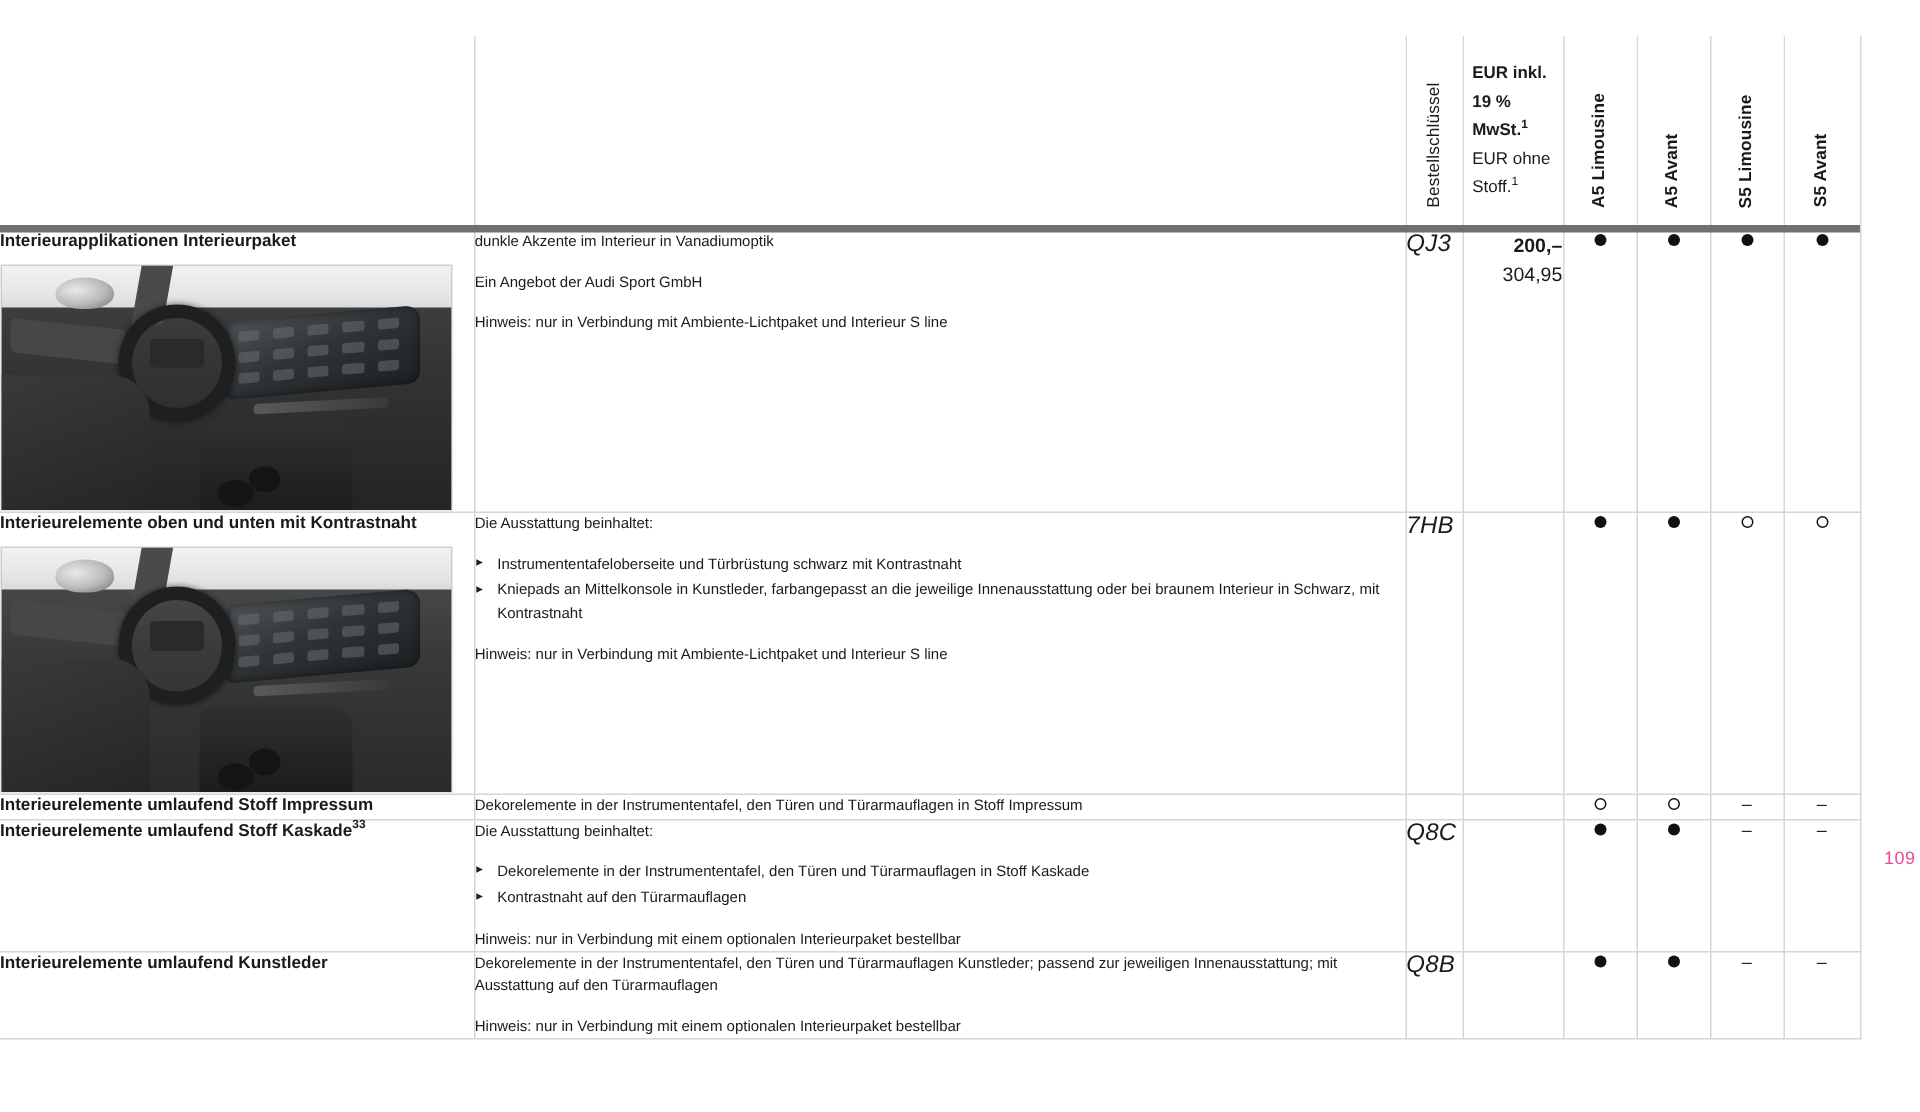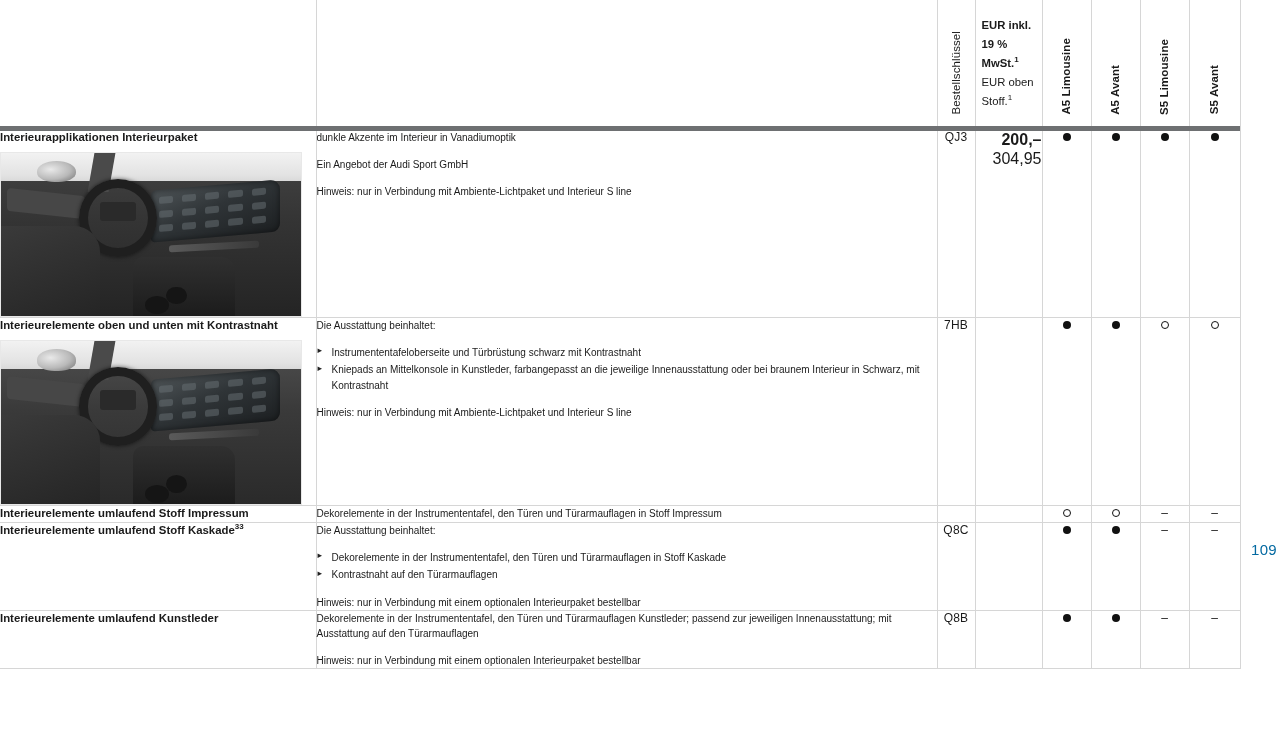--- a/index.html
+++ b/index.html
@@ -10,20 +10,21 @@
     font-family: "Liberation Sans", sans-serif;
     color: #1a1a1a;
     overflow: hidden;
   }
 
   #page {
     position: relative;
     width: 1280px;
     height: 619px;
     background: #ffffff;
+    margin-top: 24px;
   }
 
   
   .stripe-mark {
     position: absolute;
     left: 18px; top: 19px;
     width: 12px; height: 11px;
     display: flex; flex-direction: column;
     overflow: hidden;
   }
@@ -128,28 +129,29 @@
     margin-bottom: 2px;
     line-height: 1.55;
   }
   td.desc li:before {
     content: "\25B8";
     position: absolute; left: 1px; top: -0.5px;
     font-size: 9px; color: #222;
   }
 
   td.key {
-    text-align: center;
-    font-size: 12px;
+    text-align: left;
+    font-size: 16px;
     padding-top: 10px;
     letter-spacing: 0.2px;
+    font-style: italic;
   }
   td.price {
     text-align: right;
-    font-size: 16px;
+    font-size: 13px;
     padding: 10px 8px 0 4px;
     line-height: 19px;
   }
   td.price .main { font-weight: bold; display: block; }
   td.price .sub  { font-weight: normal; display: block; }
   td.mark {
     text-align: center;
     padding-top: 11px;
     font-size: 11px;
   }
@@ -160,22 +162,22 @@
     vertical-align: middle;
   }
   .dot-full { background: #111; }
   .dot-open { background: #fff; border: 1.2px solid #111; }
   .dash { display:inline-block; font-size: 12px; color:#222; line-height: 8px; vertical-align: middle;}
 
   
   .pagenum {
     position: absolute;
     right: 3px; top: 541px;
-    font-size: 15px;
-    color: #0369a1;
+    font-size: 12px;
+    color: #ec4899;
     letter-spacing: 0.3px;
   }
 
   
   .photo { position: relative; width: 100%; height: 100%; background: #2b2b2b; }
   .ph-sky { position:absolute; left:0; top:0; width:100%; height:22%;
             background: linear-gradient(180deg,#f2f2f2 0%, #e3e3e3 60%, #cfcfcf 100%); }
   .ph-dash { position:absolute; left:0; top:17%; width:100%; height:83%;
              background: linear-gradient(180deg,#3d3d3d 0%, #343434 30%, #242424 100%); }
   .ph-pillar { position:absolute; left:30%; top:0; width:7%; height:24%;
@@ -241,21 +243,21 @@
         <td class="blank"></td>
         <td>
           <div class="vlabel reg">
               <span>Bestellschlüssel</span>
             </div>
         </td>
         <td>
           <div class="pricehead">
             <div class="b"><span>EUR inkl.</span></div>
             <div class="b"><span>19 % MwSt.</span><sup>1</sup></div>
-            <div class="n"><span>EUR oben</span></div>
+            <div class="n"><span>EUR ohne</span></div>
             <div class="n"><span>Stoff.</span><sup>1</sup></div>
           </div>
         </td>
         <td>
             <div class="vlabel bold">
               <span>A5 Limousine</span>
             </div>
           </td>
         <td>
             <div class="vlabel bold">

